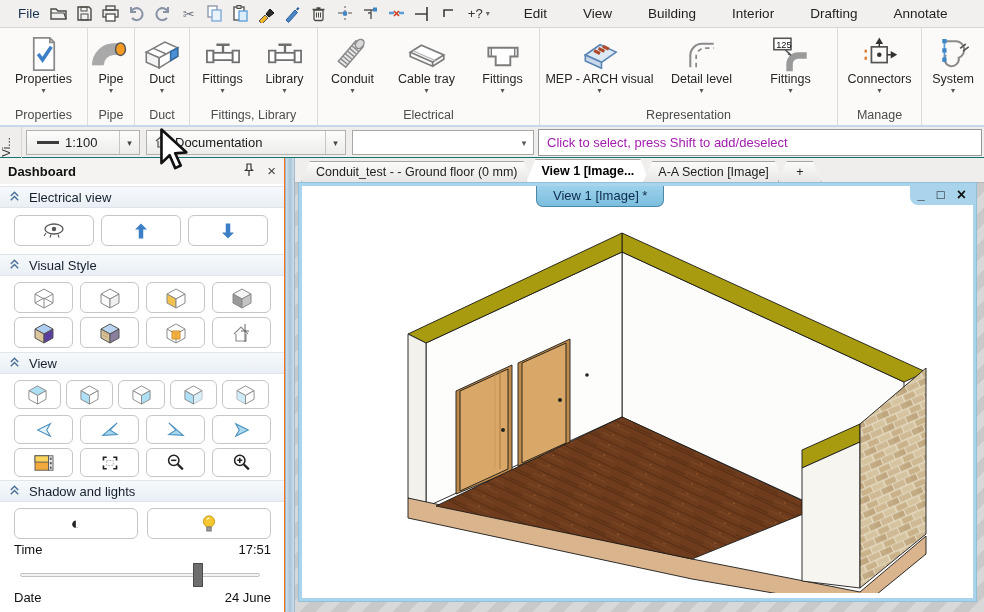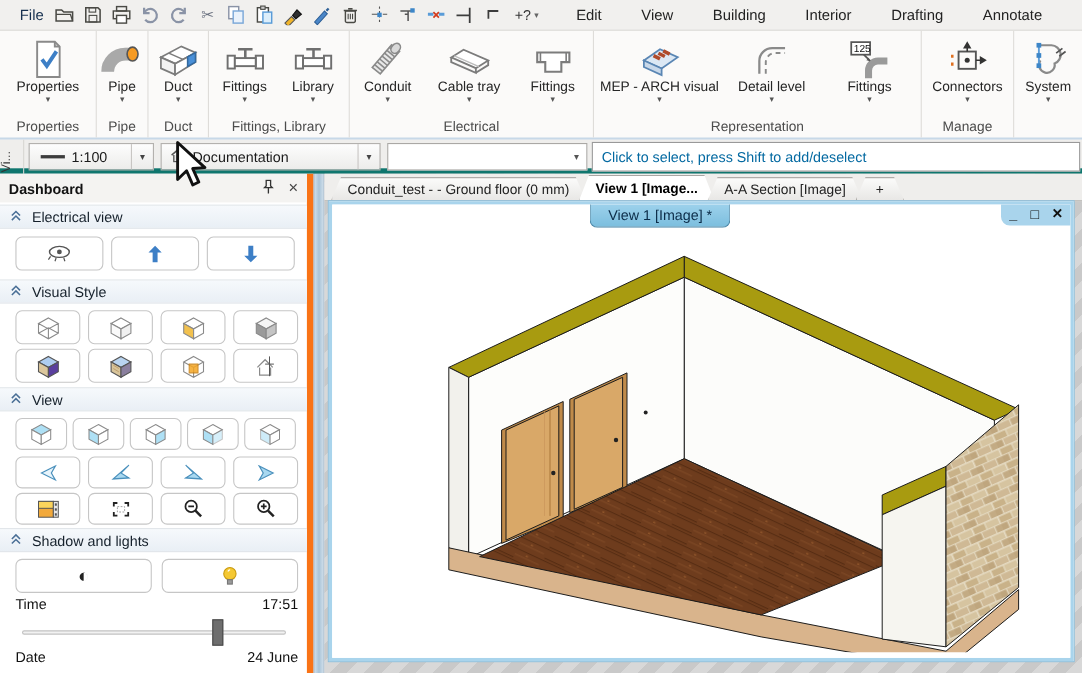--- a/index.html
+++ b/index.html
@@ -19,31 +19,31 @@
   .ribbon { position:absolute; top:28px; left:0; width:984px; height:99px; background:#fbfaf9; border-bottom:2px solid #c7d8e8; }
   .rgroup { position:absolute; top:0; height:97px; border-right:1px solid #dedcd9; }
   .rbtns { display:flex; height:75px; align-items:flex-start; justify-content:center; }
   .rbtn { display:flex; flex-direction:column; align-items:center; padding-top:3px; height:75px; }
   .ric { height:42px; display:flex; align-items:flex-end; justify-content:center; }
   .rlb { font-size:12.5px; color:#262626; line-height:13px; white-space:nowrap; }
   .rar { font-size:8px; color:#555; line-height:9px; }
   .rglabel { position:absolute; bottom:3px; left:0; width:100%; text-align:center; font-size:12.5px; color:#4c4c4c; white-space:nowrap; }
 
   
-  .row2 { position:absolute; top:127px; left:0; width:984px; height:31px; background:#efeeec; border-bottom:5px solid #0f766e; }
+  .row2 { position:absolute; top:127px; left:0; width:984px; height:31px; background:#efeeec; border-bottom:1px solid #0f766e; }
   .vstrip { position:absolute; left:0; top:0; width:22px; height:31px; border-right:1px solid #d8d6d3; }
   .vstrip span { position:absolute; left:-4px; top:14px; transform:rotate(-90deg); font-size:11.5px; color:#333; white-space:nowrap; }
   .combo { position:absolute; top:3px; height:25px; background:linear-gradient(#fdfdfd,#ececea); border:1px solid #b3b1ae; display:flex; align-items:center; }
   .combo .dd { margin-left:auto; width:20px; text-align:center; color:#444; font-size:9px; border-left:1px solid #c8c6c3; align-self:stretch; display:flex;align-items:center;justify-content:center; }
   .scale-line { display:inline-block; width:22px; height:3px; background:#3c3c3c; margin:0 6px 0 10px; }
   .searchbox { position:absolute; top:3px; left:352px; width:182px; height:25px; background:#fff; border:1px solid #aaa8a5; display:flex; }
-  .statusmsg { position:absolute; top:2px; left:538px; width:444px; height:27px; background:#fff; border:1px solid #999; display:flex; align-items:center; padding-left:8px; font-size:13px; color:#0369a1; }
+  .statusmsg { position:absolute; top:2px; left:538px; width:444px; height:27px; background:#fff; border:1px solid #999; display:flex; align-items:center; padding-left:8px; font-size:13px; color:#a21caf; }
 
   
-  .dash { position:absolute; top:158px; left:0; width:285px; height:454px; background:#ffffff; border-right:6px solid #f97316; }
+  .dash { position:absolute; top:158px; left:0; width:285px; height:454px; background:#ffffff; border-right:1px solid #f97316; }
   .dash-head { position:absolute; top:0; left:0; width:100%; height:26px; display:flex; align-items:center; padding:0 8px; background:#f4f3f1; }
   .dash-title { font-weight:bold; font-size:13px; color:#111; }
   .dash-head .tools { margin-left:auto; display:flex; gap:12px; align-items:center; }
   .sechead { position:absolute; left:0; width:100%; height:22px; background:linear-gradient(#f6f9fc,#e9eff5); border-top:1px solid #e2e6ea; border-bottom:1px solid #dfe4e9; display:flex; align-items:center; gap:8px; padding-left:8px; font-size:13px; color:#15202b; }
   .dbtn { background:#fff; border:1px solid #c6c6c6; border-radius:6px; display:flex; align-items:center; justify-content:center; }
   .dbtn svg { display:block; }
   .rowbtns { position:absolute; display:flex; gap:7px; left:14px; }
   .kv { position:absolute; left:14px; width:257px; display:flex; font-size:13px; color:#111; }
   .kv .v { margin-left:auto; }
   .slider { position:absolute; left:20px; width:240px; height:20px; }

